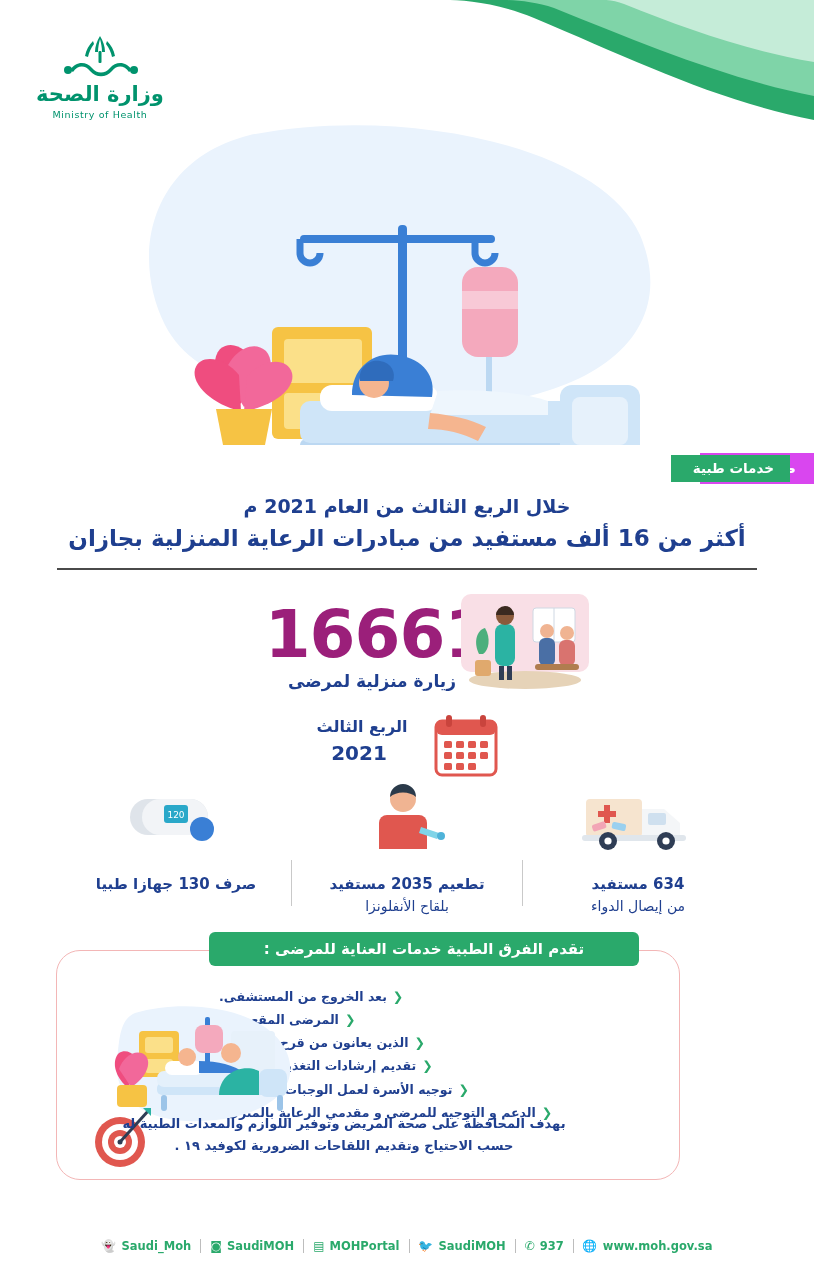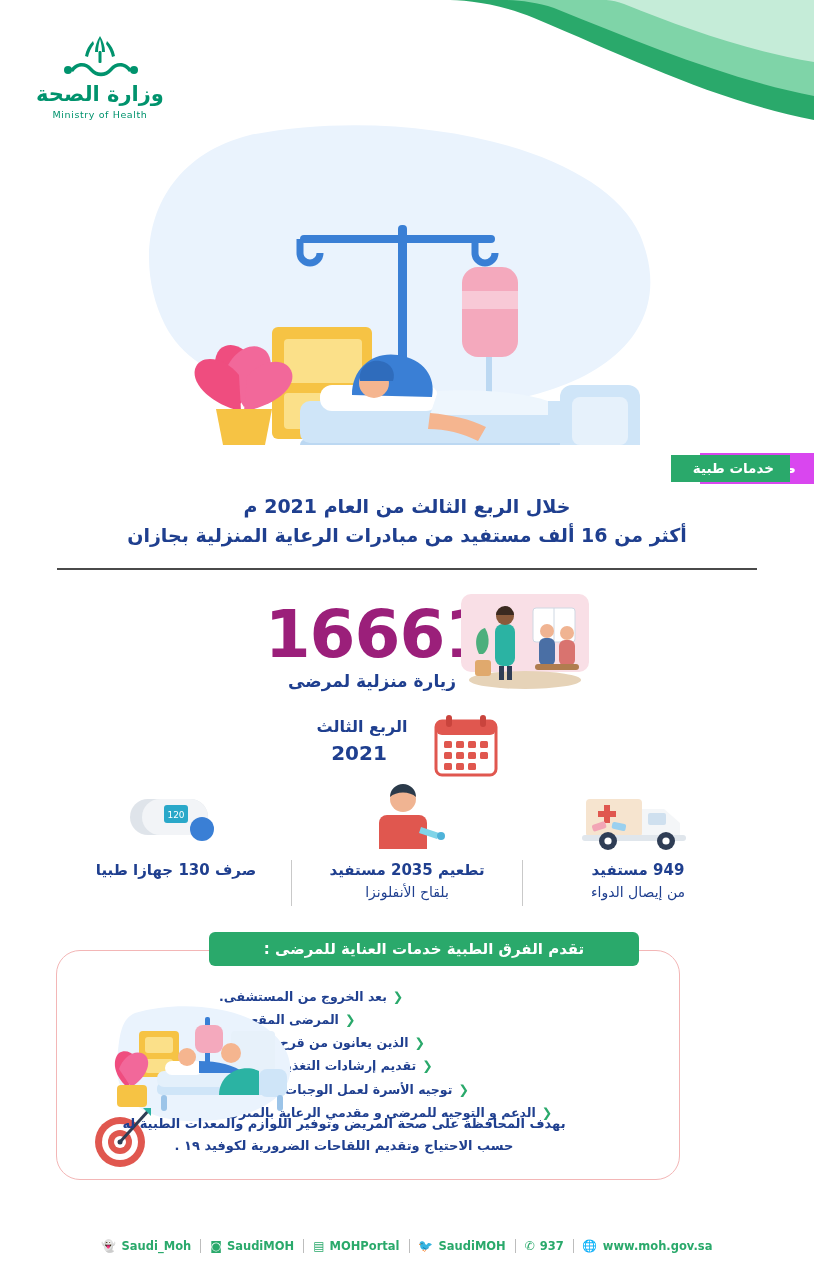--- a/index.html
+++ b/index.html
@@ -27,21 +27,21 @@
   
   .tag-region { position:absolute; top:425px; right:0; background:#d946ef; color:#fff;
     font-size:15px; font-weight:bold; padding:6px 18px 7px 13px;margin-top:28px; }
   .tag-service { position:absolute; top:455px; right:24px; background:#2aa96b; color:#fff;
     font-size:13.5px; font-weight:bold; padding:5px 16px 6px 22px; }
 
   
   .headline { position:absolute; top:492px; right:0; width:814px; text-align:center;
     color:#1f3f8f; font-weight:bold; line-height:1.5; }
   .headline .l1 { font-size:19px; }
-  .headline .l2 { font-size:19px; }
+  .headline .l2 { font-size:23px; }
   .rule { position:absolute; top:568px; left:50%; transform:translateX(-50%);
     width:700px; height:2px; background:#4a4a4a; }
 
   
   .bignum { position:absolute; top:596px; right:0; width:814px; height:110px; }
   .bignum .num { position:absolute; top:0; left:0; width:814px; text-align:center;
     font-size:66px; font-weight:bold; color:#9b1f7a; letter-spacing:-1px;
     padding-right:60px; font-family:"DejaVu Sans","Liberation Sans",sans-serif; }
   .bignum .cap { position:absolute; top:75px; left:0; width:814px; text-align:center;
     padding-right:70px; font-size:17px; font-weight:bold; color:#1f3f8f; }
@@ -54,21 +54,21 @@
   .quarter .yr { position:absolute; top:28px; left:0; width:814px; text-align:center;
     padding-right:96px; font-size:20px; font-weight:bold; color:#1f3f8f; }
   .quarter .cal { position:absolute; top:0; left:430px; width:72px; height:68px; }
 
   
   .stats { position:absolute; top:782px; left:50%; transform:translateX(-50%);
     width:680px; height:140px; display:flex; flex-direction:row-reverse;
     justify-content:center; align-items:flex-start; }
   .stat { width:225px; text-align:center; position:relative; }
   .stat .ico { height:72px; display:flex; align-items:center; justify-content:center; }
-  .stat .t1 { font-size:15px; font-weight:bold; color:#1f3f8f; margin-top:6px; line-height:1.45;}
+  .stat .t1 { font-size:15px; font-weight:bold; color:#1f3f8f; margin-top:20px; line-height:1.45;}
   .stat .t2 { font-size:14px; font-weight:normal; color:#1f3f8f; line-height:1.45;}
   .divider { width:1px; background:#c9c9c9; height:46px; margin:78px 6px 0; }
 
   
   .card { position:absolute; top:950px; left:56px; width:624px; height:230px;
     border:1.6px solid #f3b6b6; border-radius:24px;padding-left:7px; }
   .card-title { position:absolute; top:-19px; right:40px; width:430px; height:34px;
     background:#2aa96b; color:#fff; border-radius:6px; font-size:15px; font-weight:bold;
     display:flex; align-items:center; justify-content:center; }
   .bullets { position:absolute; top:34px; right:40px; width:420px; text-align:left; }
@@ -269,21 +269,21 @@
           <rect x="20" y="28" width="18" height="6" fill="#e0574f"></rect>
           <rect x="14" y="40" width="14" height="7" rx="2" fill="#f2a5b6" transform="rotate(-18 21 43)"></rect>
           <rect x="34" y="40" width="14" height="7" rx="2" fill="#9ad0ef" transform="rotate(12 41 43)"></rect>
           <rect x="4" y="52" width="104" height="6" rx="3" fill="#e0e6ec"></rect>
           <circle cx="30" cy="58" r="9" fill="#2f3d55"></circle>
             <circle cx="30" cy="58" r="3.6" fill="#fff"></circle>
           <circle cx="88" cy="58" r="9" fill="#2f3d55"></circle>
             <circle cx="88" cy="58" r="3.6" fill="#fff"></circle>
         </svg>
       </div>
-      <div class="t1">949 مستفيد</div>
+      <div class="t1">634 مستفيد</div>
       <div class="t2">من إيصال الدواء</div>
     </div>
   </div>
 
   <div class="card">
     <div class="card-title">تقدم الفرق الطبية خدمات العناية للمرضى :</div>
 
     <ul class="bullets">
       <li><span class="chev">❮</span><span>بعد الخروج من المستشفى.</span></li>
       <li><span class="chev">❮</span><span>المرضى المقعدين .</span></li>

